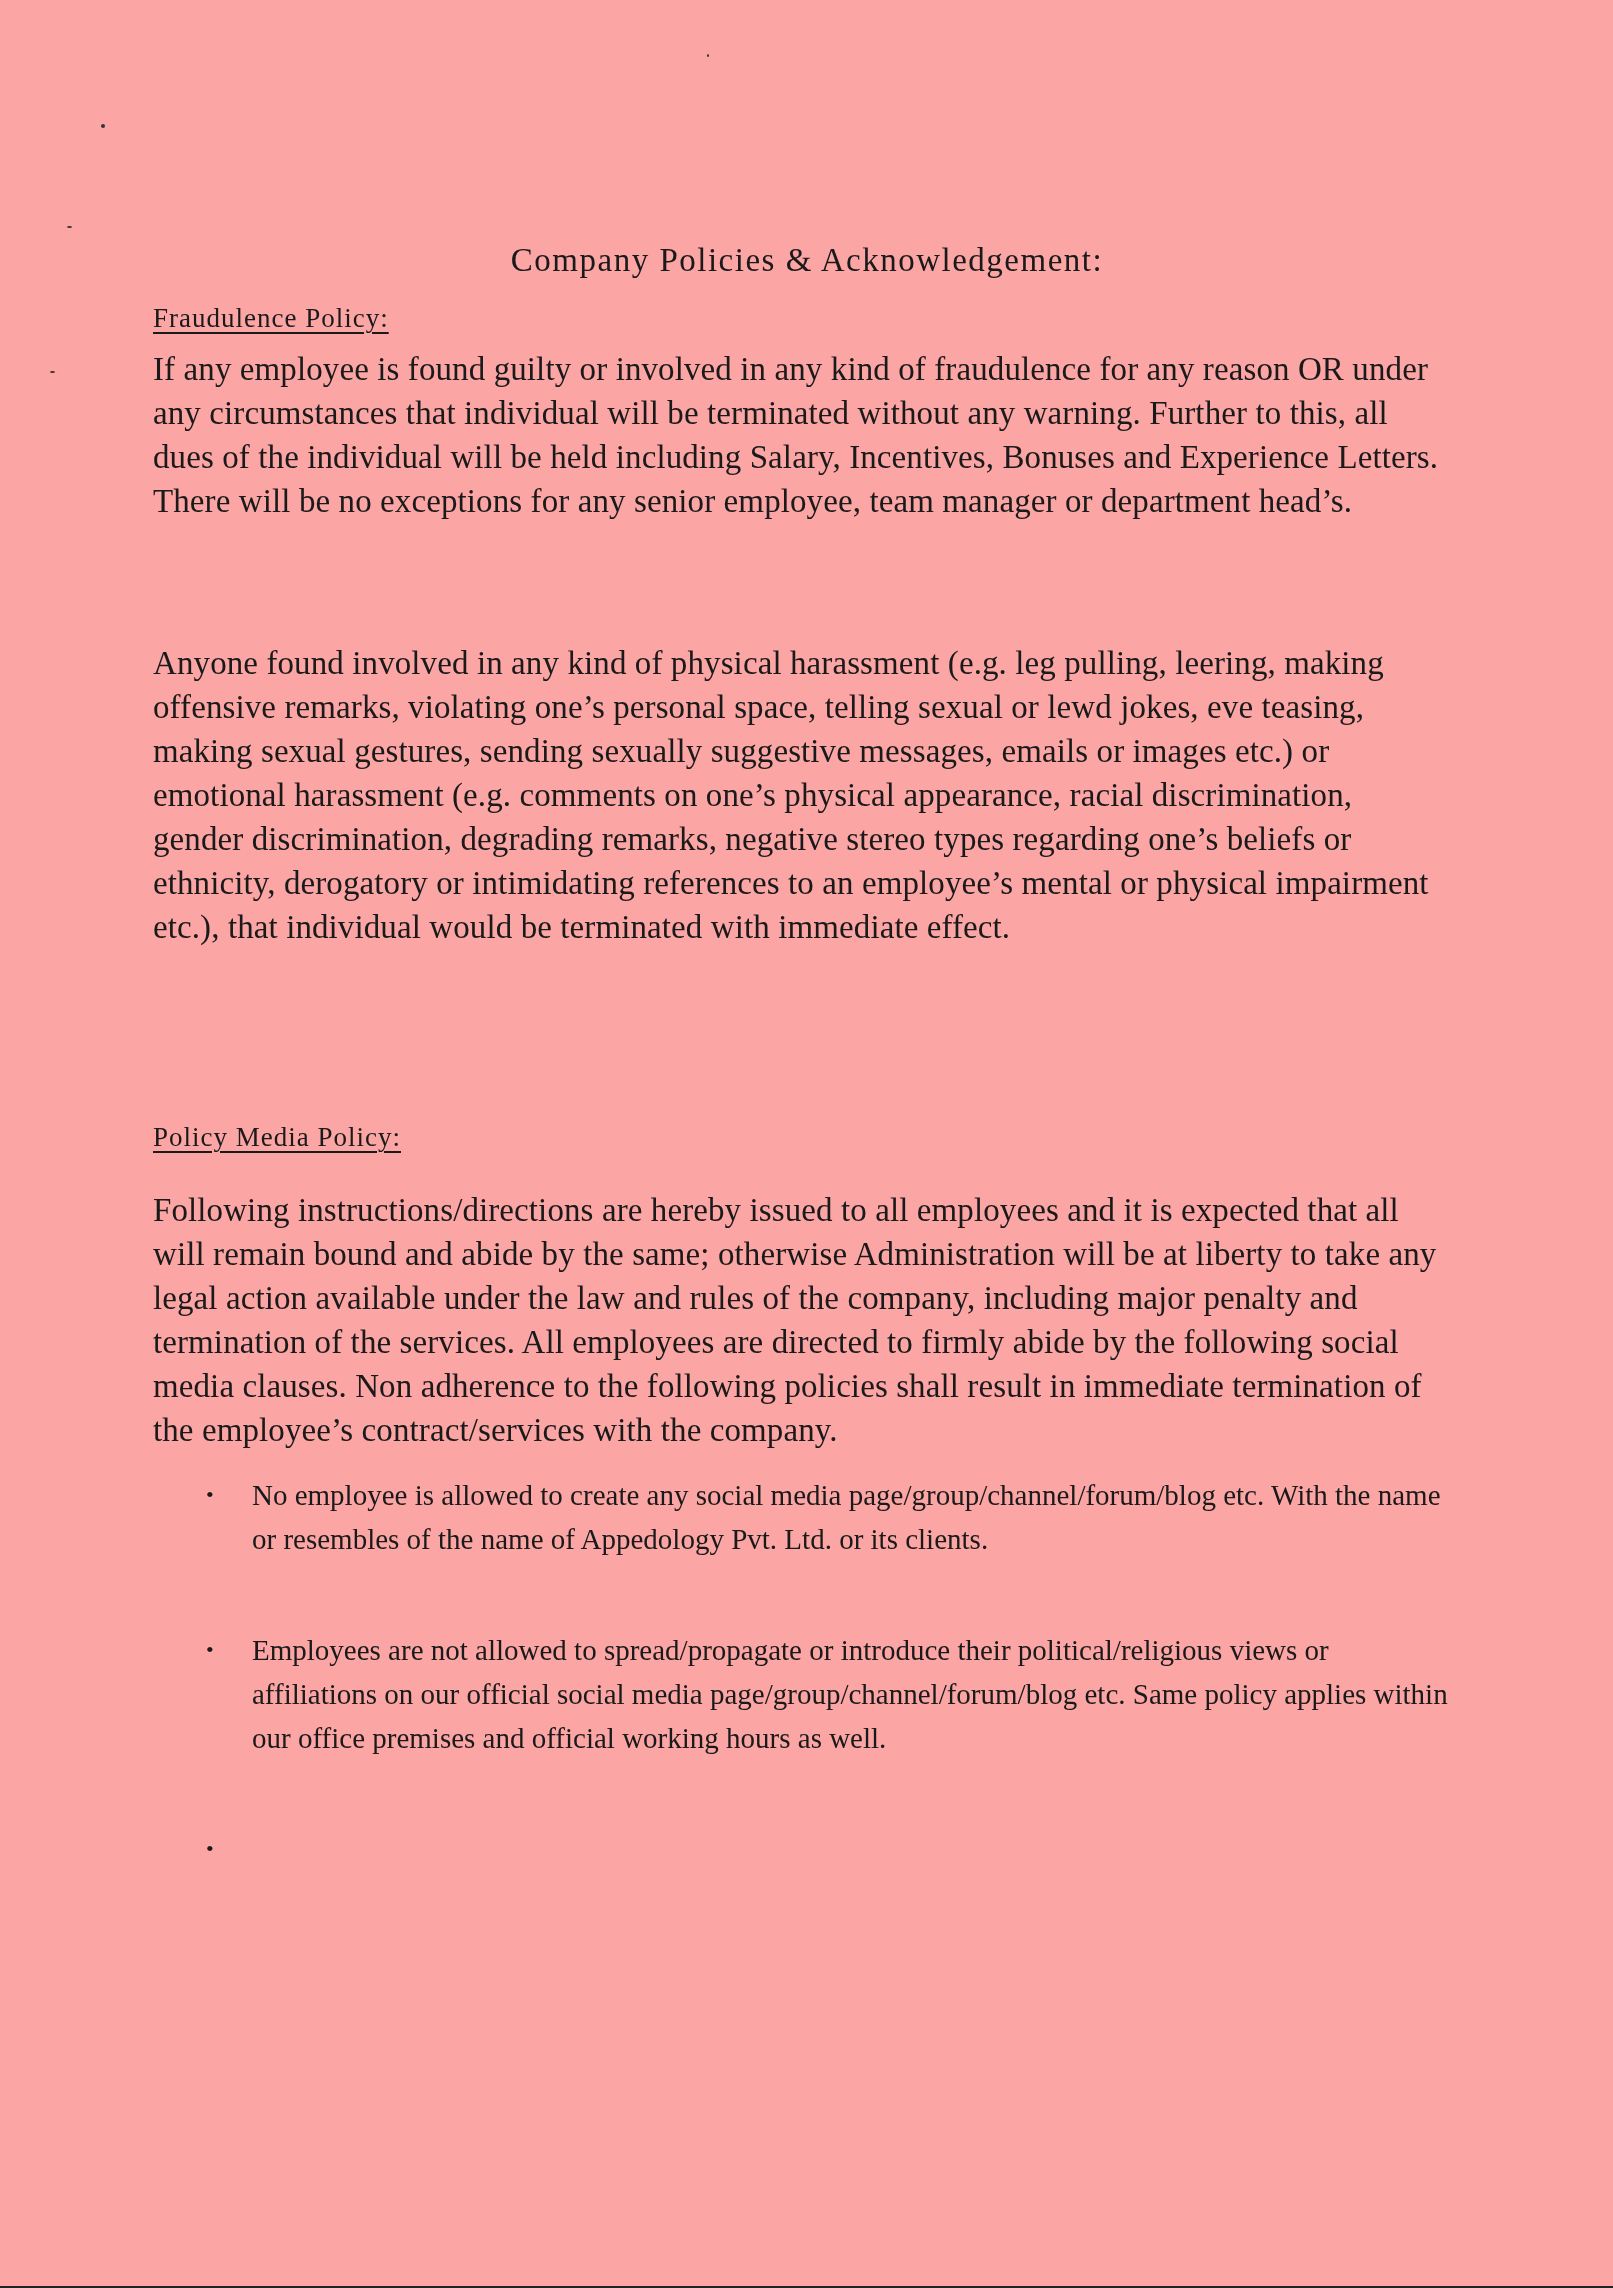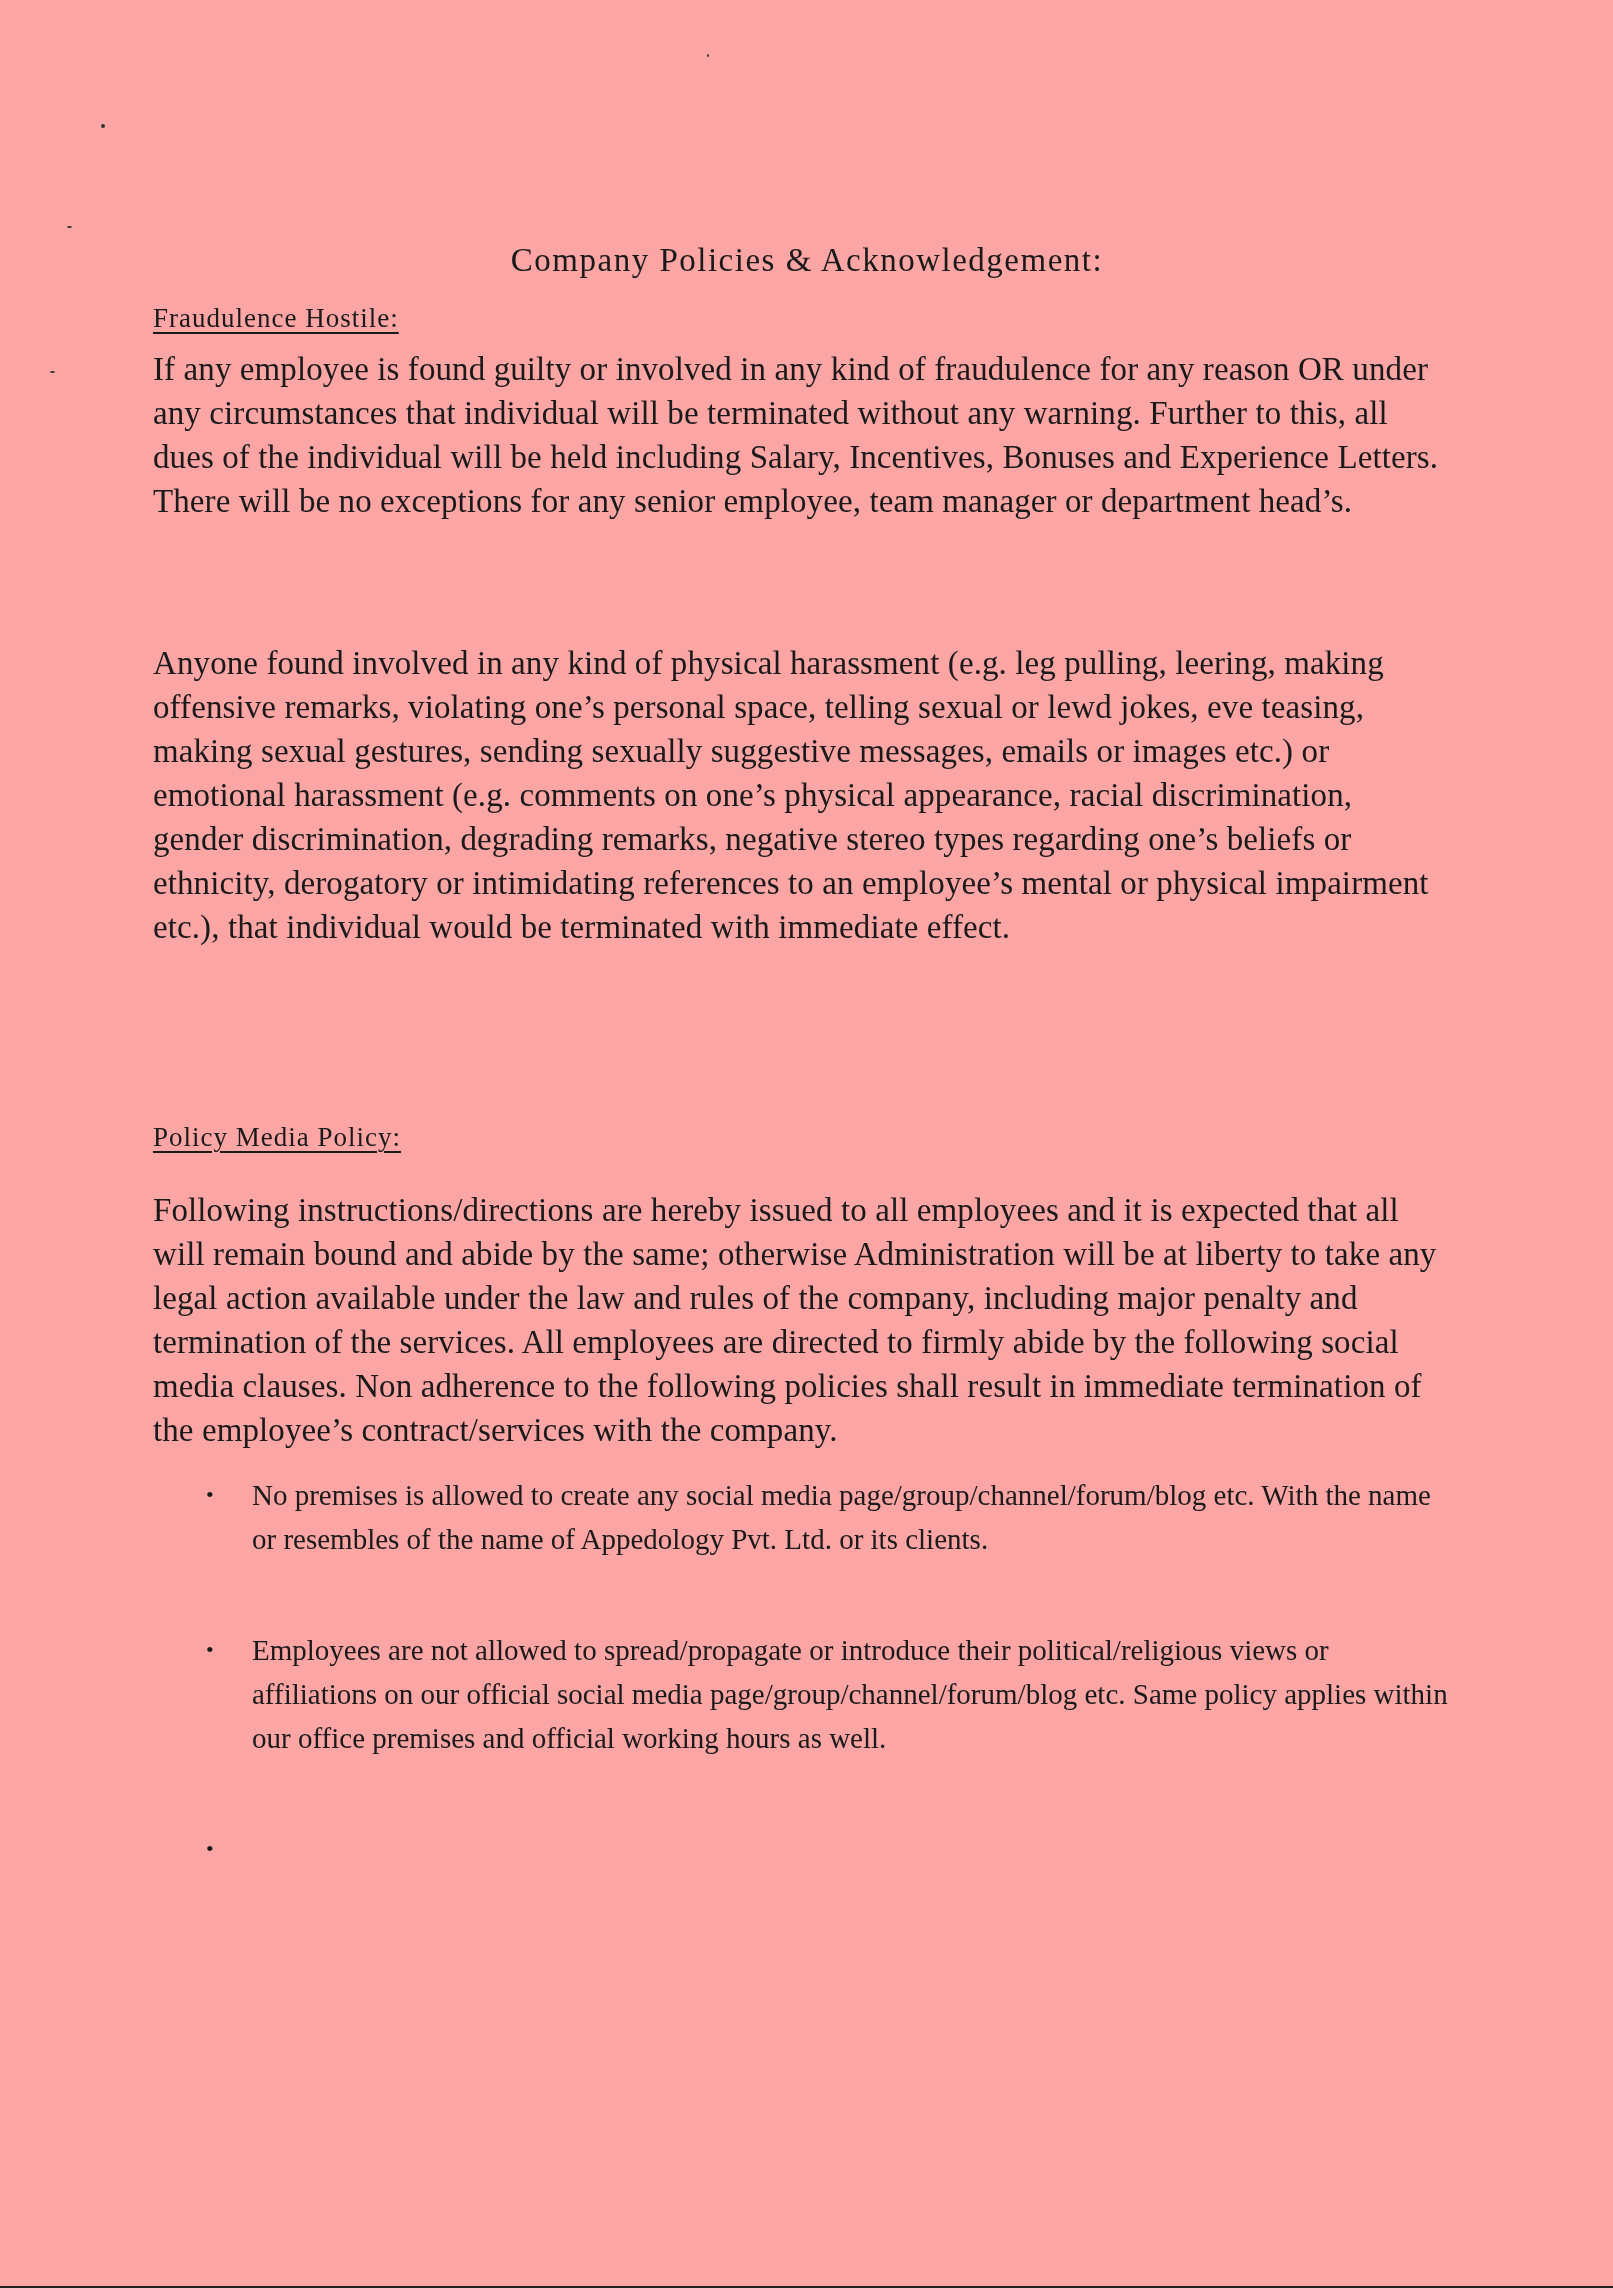--- a/index.html
+++ b/index.html
@@ -32,32 +32,32 @@
 
 <div class="page">
 
   <div class="speck" style="left:101px;top:124px;width:4px;height:4px;"></div>
   <div class="speck" style="left:67px;top:226px;width:5px;height:2px;"></div>
   <div class="speck" style="left:50px;top:371px;width:5px;height:2px;"></div>
   <div class="speck" style="left:707px;top:54px;width:2px;height:3px;"></div>
 
   <h1 class="title">Company Policies &amp; Acknowledgement:</h1>
 
-  <div class="heading" style="top:303px;">Fraudulence Hostile:</div>
+  <div class="heading" style="top:303px;">Fraudulence Policy:</div>
   <p class="para" style="top:347px;margin:0;">If any employee is found guilty or involved in any kind of fraudulence for any reason OR under any circumstances that individual will be terminated without any warning. Further to this, all dues of the individual will be held including Salary, Incentives, Bonuses and Experience Letters. There will be no exceptions for any senior employee, team manager or department head’s.</p>
 
   <p class="para" style="top:641px;margin:0;">Anyone found involved in any kind of physical harassment (e.g. leg pulling, leering, making offensive remarks, violating one’s personal space, telling sexual or lewd jokes, eve teasing, making sexual gestures, sending sexually suggestive messages, emails or images etc.)  or emotional harassment (e.g. comments on one’s physical appearance, racial discrimination, gender discrimination, degrading remarks, negative stereo types regarding one’s beliefs or ethnicity, derogatory or intimidating references to an employee’s mental or physical impairment etc.), that individual would be terminated with immediate effect.</p>
 
   <div class="heading" style="top:1122px;">Policy Media Policy:</div>
   <p class="para" style="top:1188px;margin:0;">Following instructions/directions are hereby issued to all employees and it is expected that all will remain bound and abide by the same; otherwise Administration will be at liberty to take any legal action available under the law and rules of the company, including major penalty and termination of the services. All employees are directed to firmly abide by the following social media clauses. Non adherence to the following policies shall result in immediate termination of the employee’s contract/services with the company.</p>
 
   <ul class="bullets" style="top:1473px;">
     <li class="bullet">
       <span class="bullet-dot">•</span>
-      <span>No premises is allowed to create any social media page/group/channel/forum/blog etc. With the name or resembles of the name of Appedology Pvt. Ltd. or its clients.</span>
+      <span>No employee is allowed to create any social media page/group/channel/forum/blog etc. With the name or resembles of the name of Appedology Pvt. Ltd. or its clients.</span>
     </li>
     <li class="bullet">
       <span class="bullet-dot">•</span>
       <span>Employees are not allowed to spread/propagate or introduce their political/religious views or affiliations on our official social media page/group/channel/forum/blog etc. Same policy applies within our office premises and official working hours as well.</span>
     </li>
     <li class="bullet">
       <span class="bullet-dot">•</span>
     </li>
   </ul>
 

